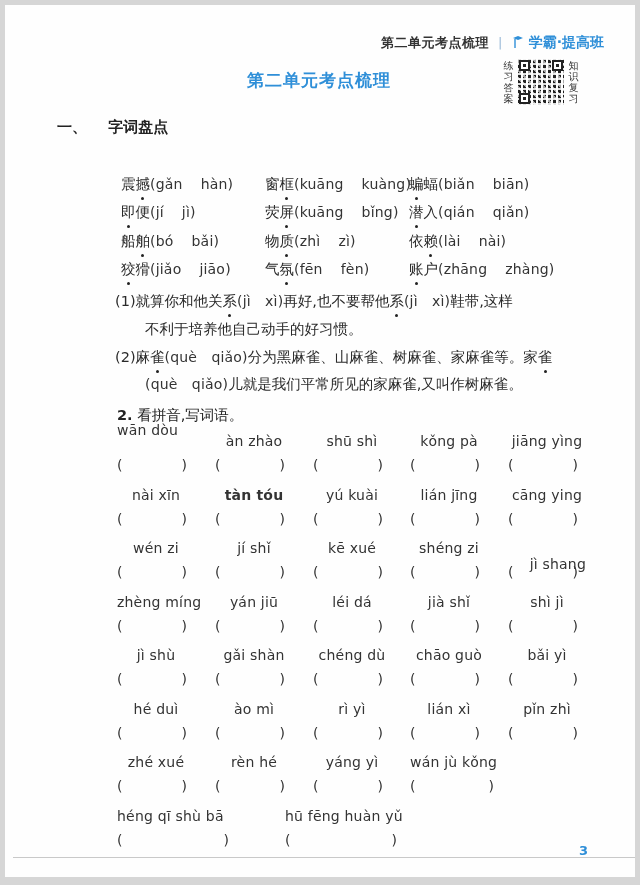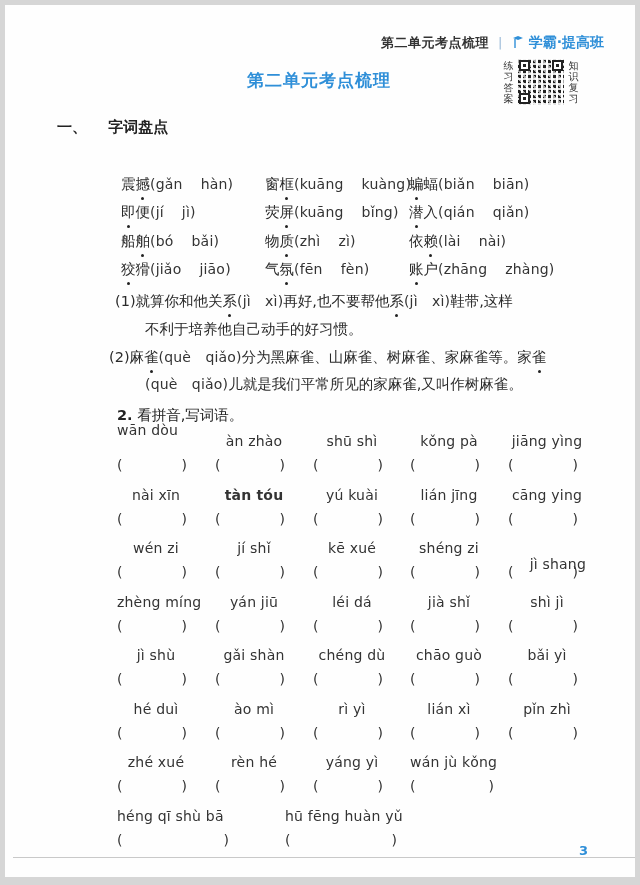--- a/index.html
+++ b/index.html
@@ -100,21 +100,21 @@
       <div class="abs item" style="left: 116px; top: 255px;"><span></span><span class="han dot">狡</span><span>猾</span><span class="py">(</span><span class="py">jiǎo</span><span class="py" style="display:inline-block;width:18px;"></span><span class="py">jiāo</span><span class="py">)</span></div>
       <div class="abs item" style="left: 260px; top: 255px;"><span>气</span><span class="han dot">氛</span><span></span><span class="py">(</span><span class="py">fēn</span><span class="py" style="display:inline-block;width:18px;"></span><span class="py">fèn</span><span class="py">)</span></div>
       <div class="abs item" style="left: 404px; top: 255px;"><span></span><span class="han dot">账</span><span>户</span><span class="py">(</span><span class="py">zhāng</span><span class="py" style="display:inline-block;width:18px;"></span><span class="py">zhàng</span><span class="py">)</span></div>
     </div>
 
   <div class="abs item" style="left:110px; top:287px;">
     <span>(1)</span><span>就算你和他关</span><span class="han dot">系</span><span class="py">(jì　xì)</span><span>再好,也不要帮他</span><span class="han dot">系</span><span class="py">(jì　xì)</span><span>鞋带,这样</span>
   </div>
   <div class="abs item" style="left:140px; top:315px;">不利于培养他自己动手的好习惯。</div>
 
-  <div class="abs item" style="left:104px; top:343px;">
+  <div class="abs item" style="left:110px; top:343px;">
     <span>(2)</span><span>麻</span><span class="han dot">雀</span><span class="py">(què　qiǎo)</span><span>分为黑麻雀、山麻雀、树麻雀、家麻雀等。家</span><span class="han dot">雀</span>
   </div>
   <div class="abs item" style="left:140px; top:370px;">
     <span class="py">(què　qiǎo)</span><span>儿就是我们平常所见的家麻雀,又叫作树麻雀。</span>
   </div>
 
   <div class="abs q" style="left:112px; top:401px;">
     <b>2.</b> <span>看拼音,写词语。</span>
   </div>
 

